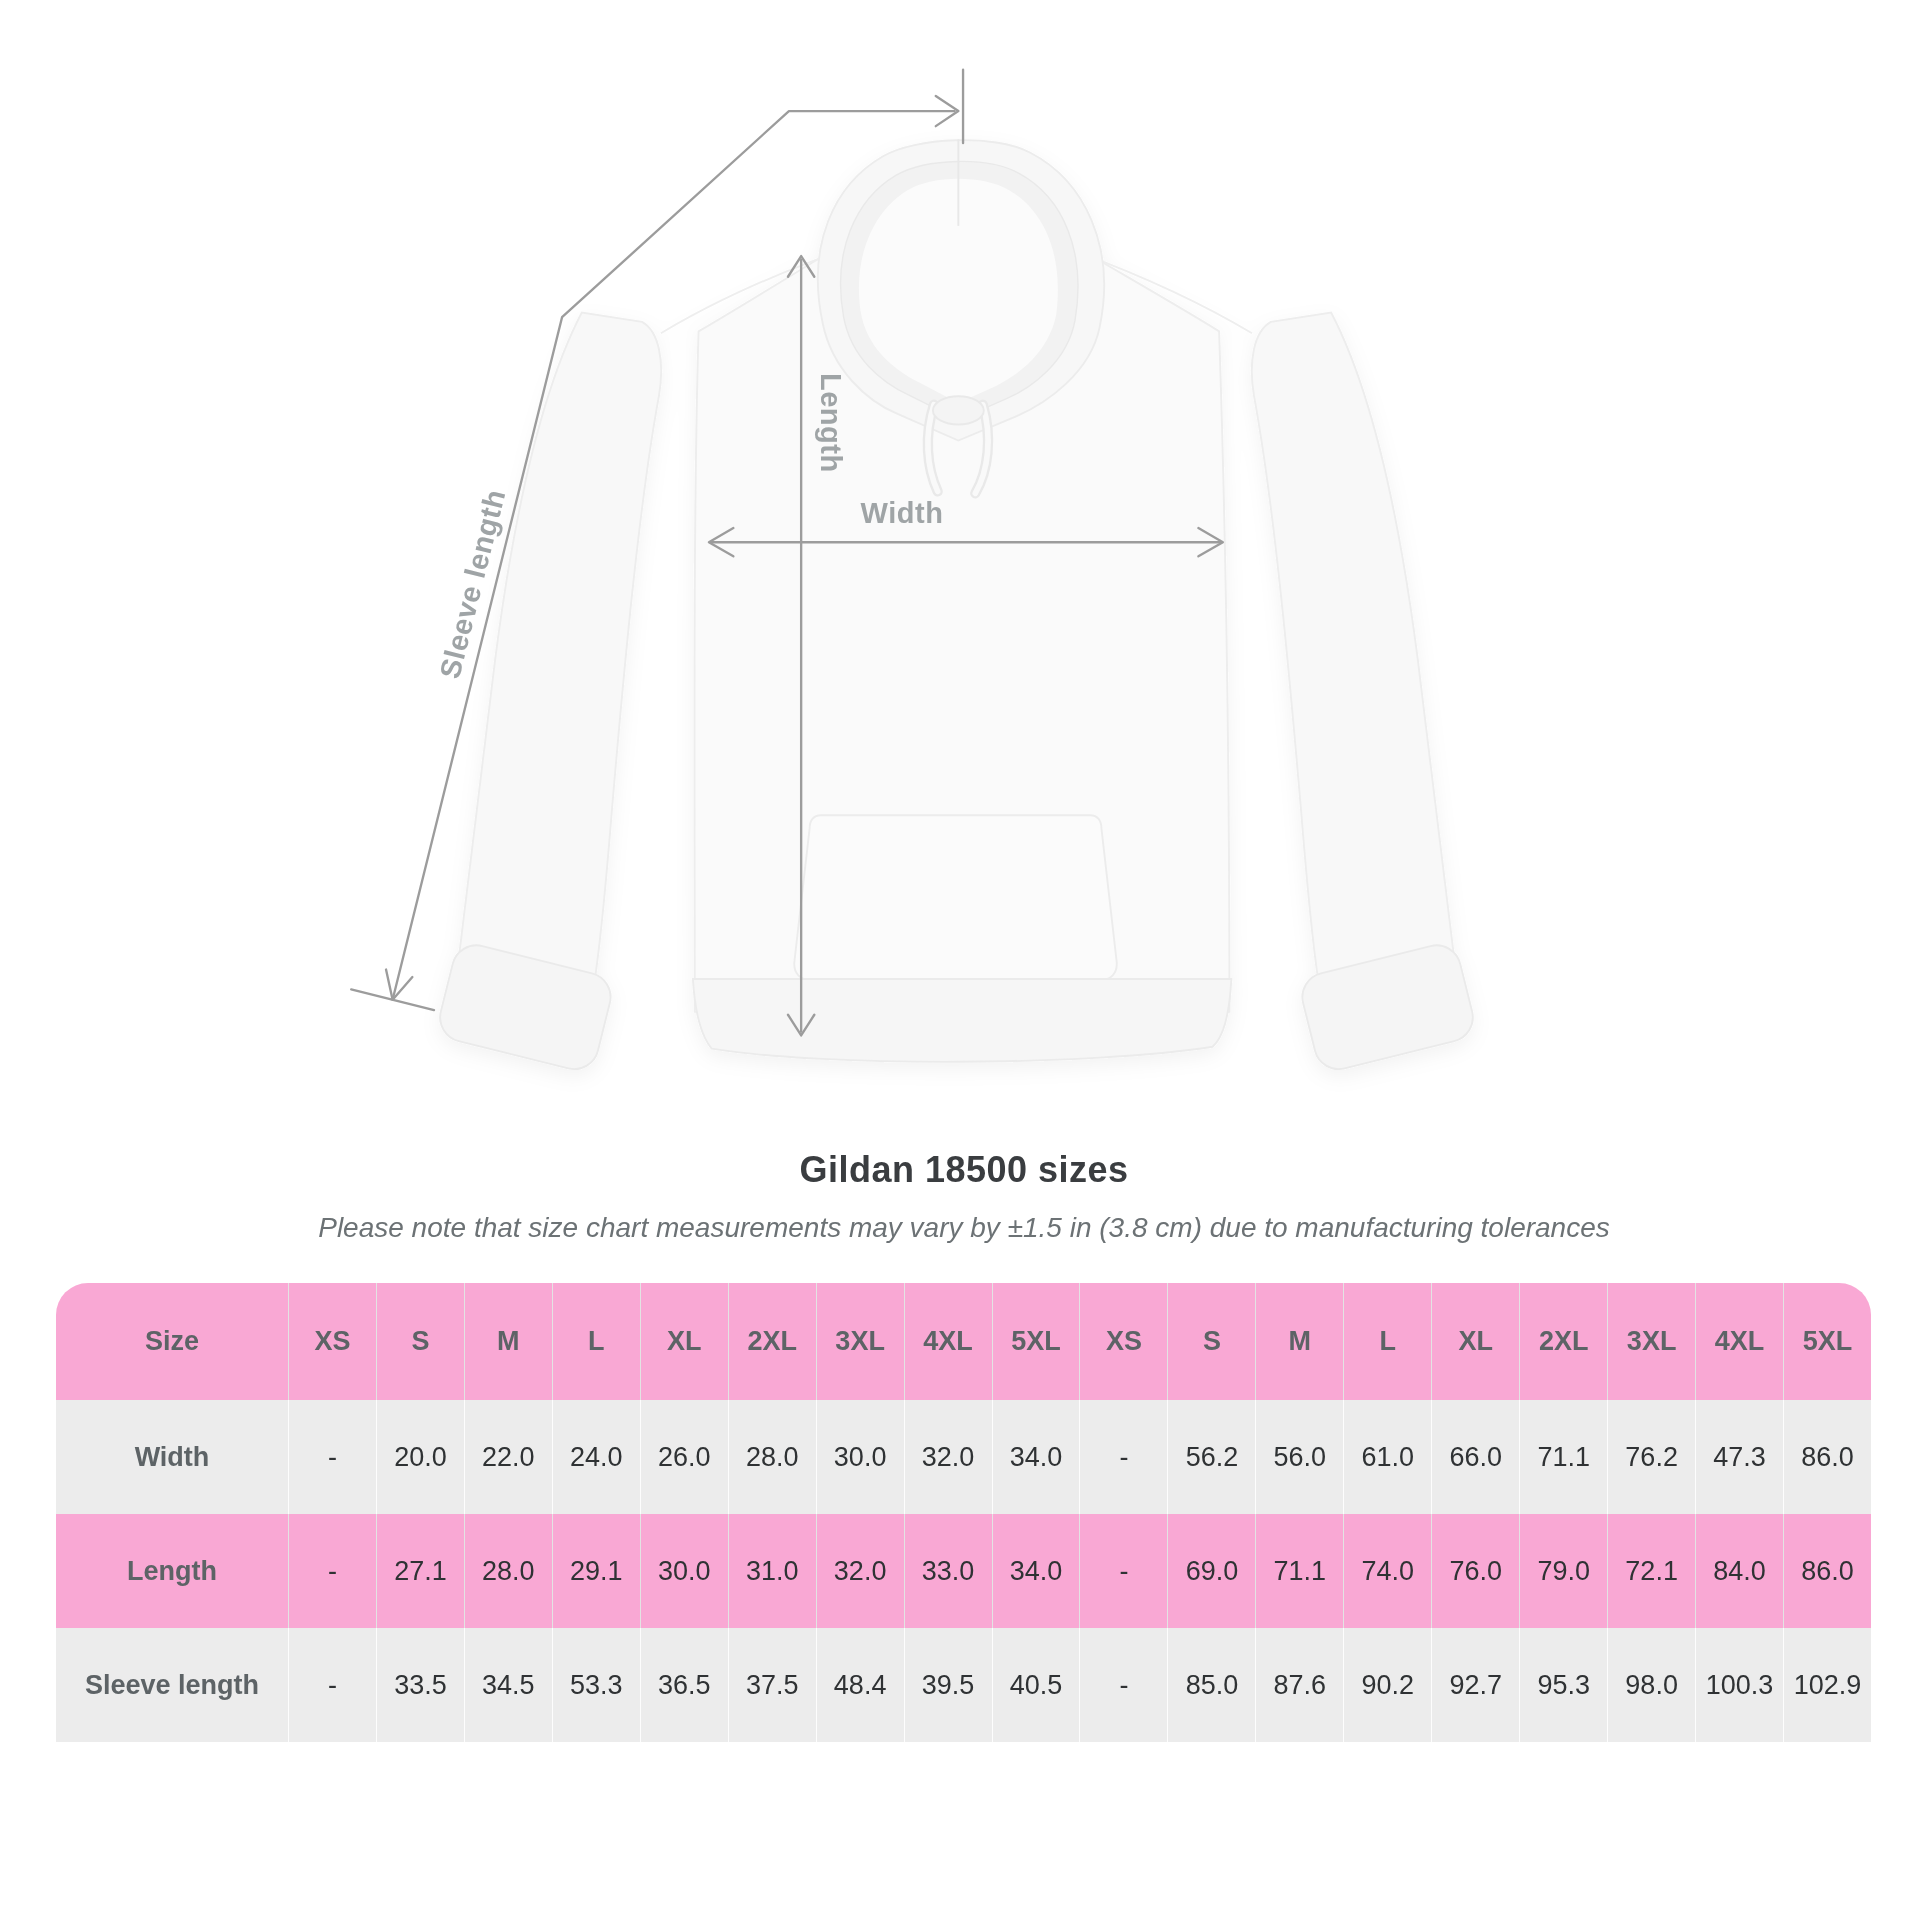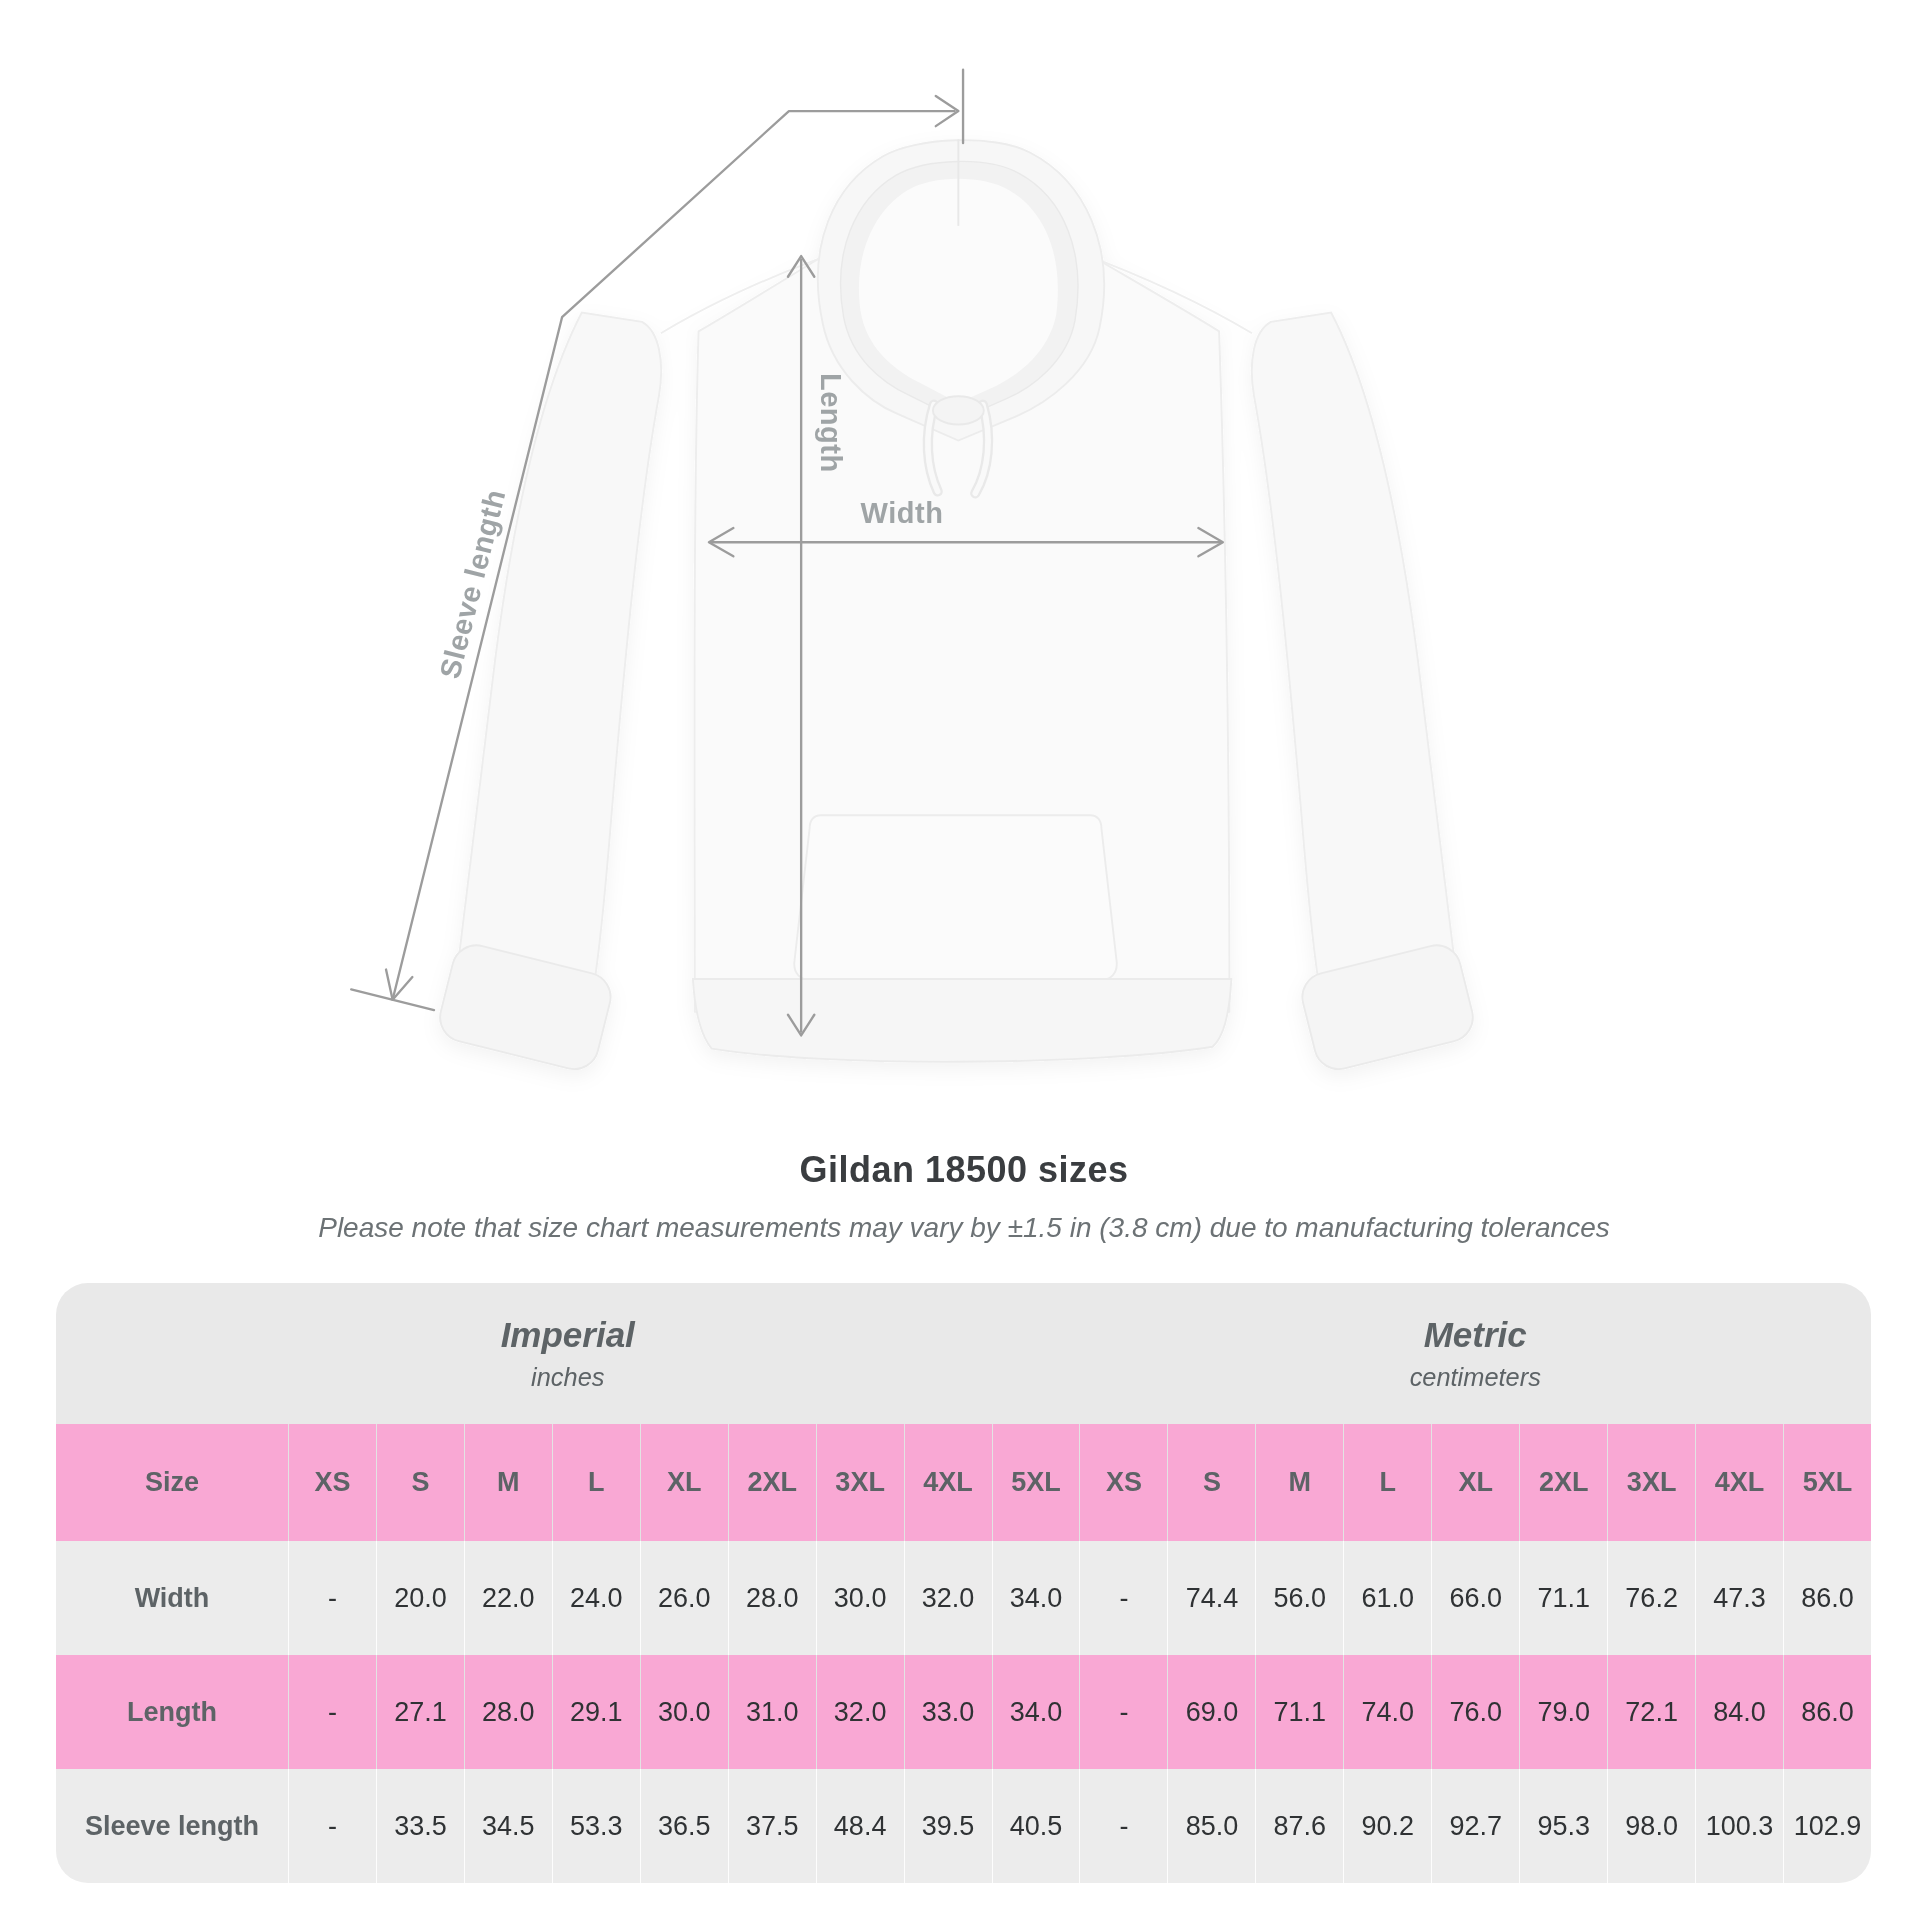--- a/index.html
+++ b/index.html
@@ -122,30 +122,20 @@
   <span class="measure-label label-length">Length</span>
   <span class="measure-label label-width">Width</span>
   <span class="measure-label label-sleeve">Sleeve length</span>
 
   <div class="title-block">
     <div class="chart-title">Gildan 18500 sizes</div>
     <div class="chart-subtitle">Please note that size chart measurements may vary by ±1.5 in (3.8 cm) due to manufacturing tolerances</div>
   </div>
 
   <div class="size-table">
-    <div class="band">
-      <div class="band-cell imperial">
-        <div class="band-name">Imperial</div>
-        <div class="band-unit">inches</div>
-      </div>
-      <div class="band-cell metric">
-        <div class="band-name">Metric</div>
-        <div class="band-unit">centimeters</div>
-      </div>
-    </div>
     <div class="grid" id="table-grid">
         <div class="cell th first r-white">Size</div>
         <div class="cell th r-white">XS</div>
         <div class="cell th r-white">S</div>
         <div class="cell th r-white">M</div>
         <div class="cell th r-white">L</div>
         <div class="cell th r-white">XL</div>
         <div class="cell th r-white">2XL</div>
         <div class="cell th r-white">3XL</div>
         <div class="cell th r-white">4XL</div>
@@ -163,21 +153,21 @@
         <div class="cell r-gray">-</div>
         <div class="cell r-gray">20.0</div>
         <div class="cell r-gray">22.0</div>
         <div class="cell r-gray">24.0</div>
         <div class="cell r-gray">26.0</div>
         <div class="cell r-gray">28.0</div>
         <div class="cell r-gray">30.0</div>
         <div class="cell r-gray">32.0</div>
         <div class="cell r-gray">34.0</div>
         <div class="cell r-gray">-</div>
-        <div class="cell r-gray">74.4</div>
+        <div class="cell r-gray">56.2</div>
         <div class="cell r-gray">56.0</div>
         <div class="cell r-gray">61.0</div>
         <div class="cell r-gray">66.0</div>
         <div class="cell r-gray">71.1</div>
         <div class="cell r-gray">76.2</div>
         <div class="cell r-gray">47.3</div>
         <div class="cell r-gray">86.0</div>
         <div class="cell th first r-white">Length</div>
         <div class="cell r-white">-</div>
         <div class="cell r-white">27.1</div>

